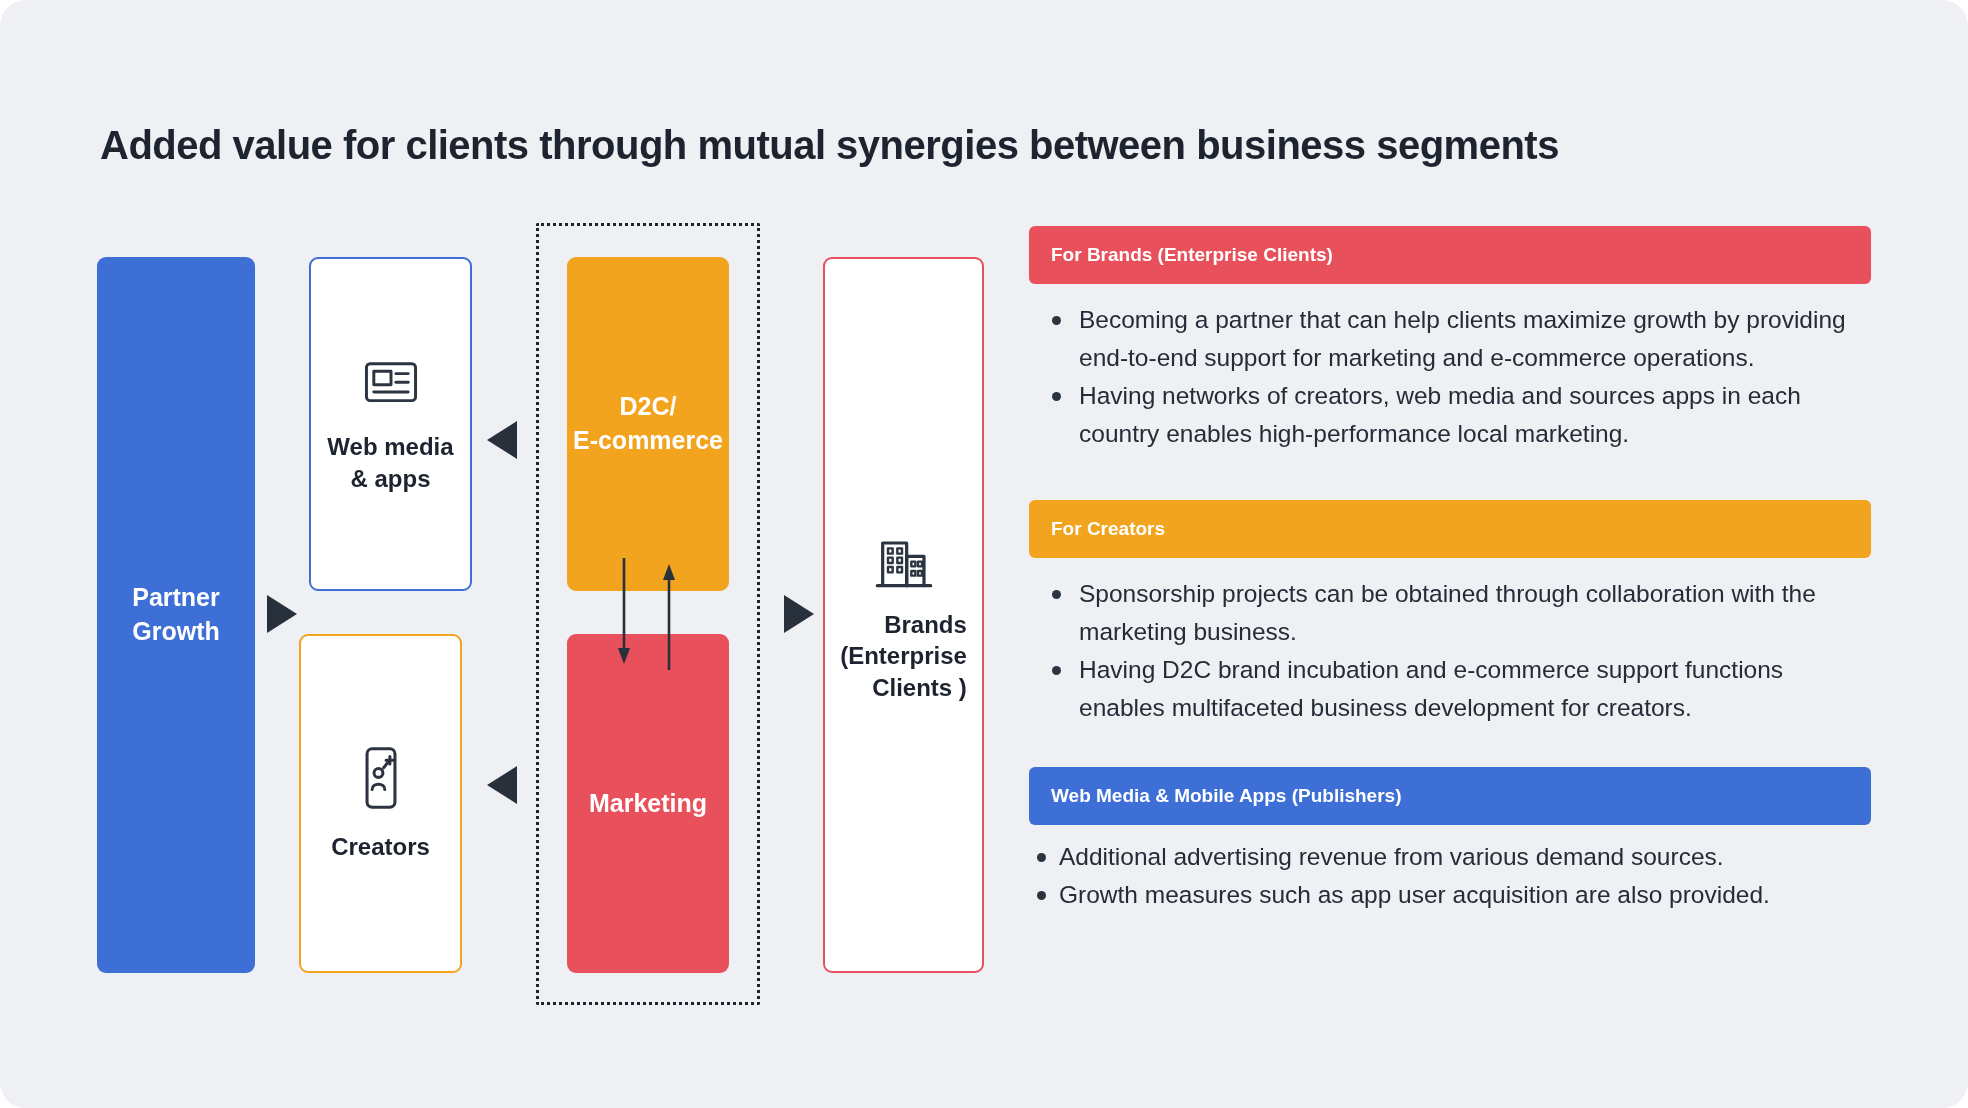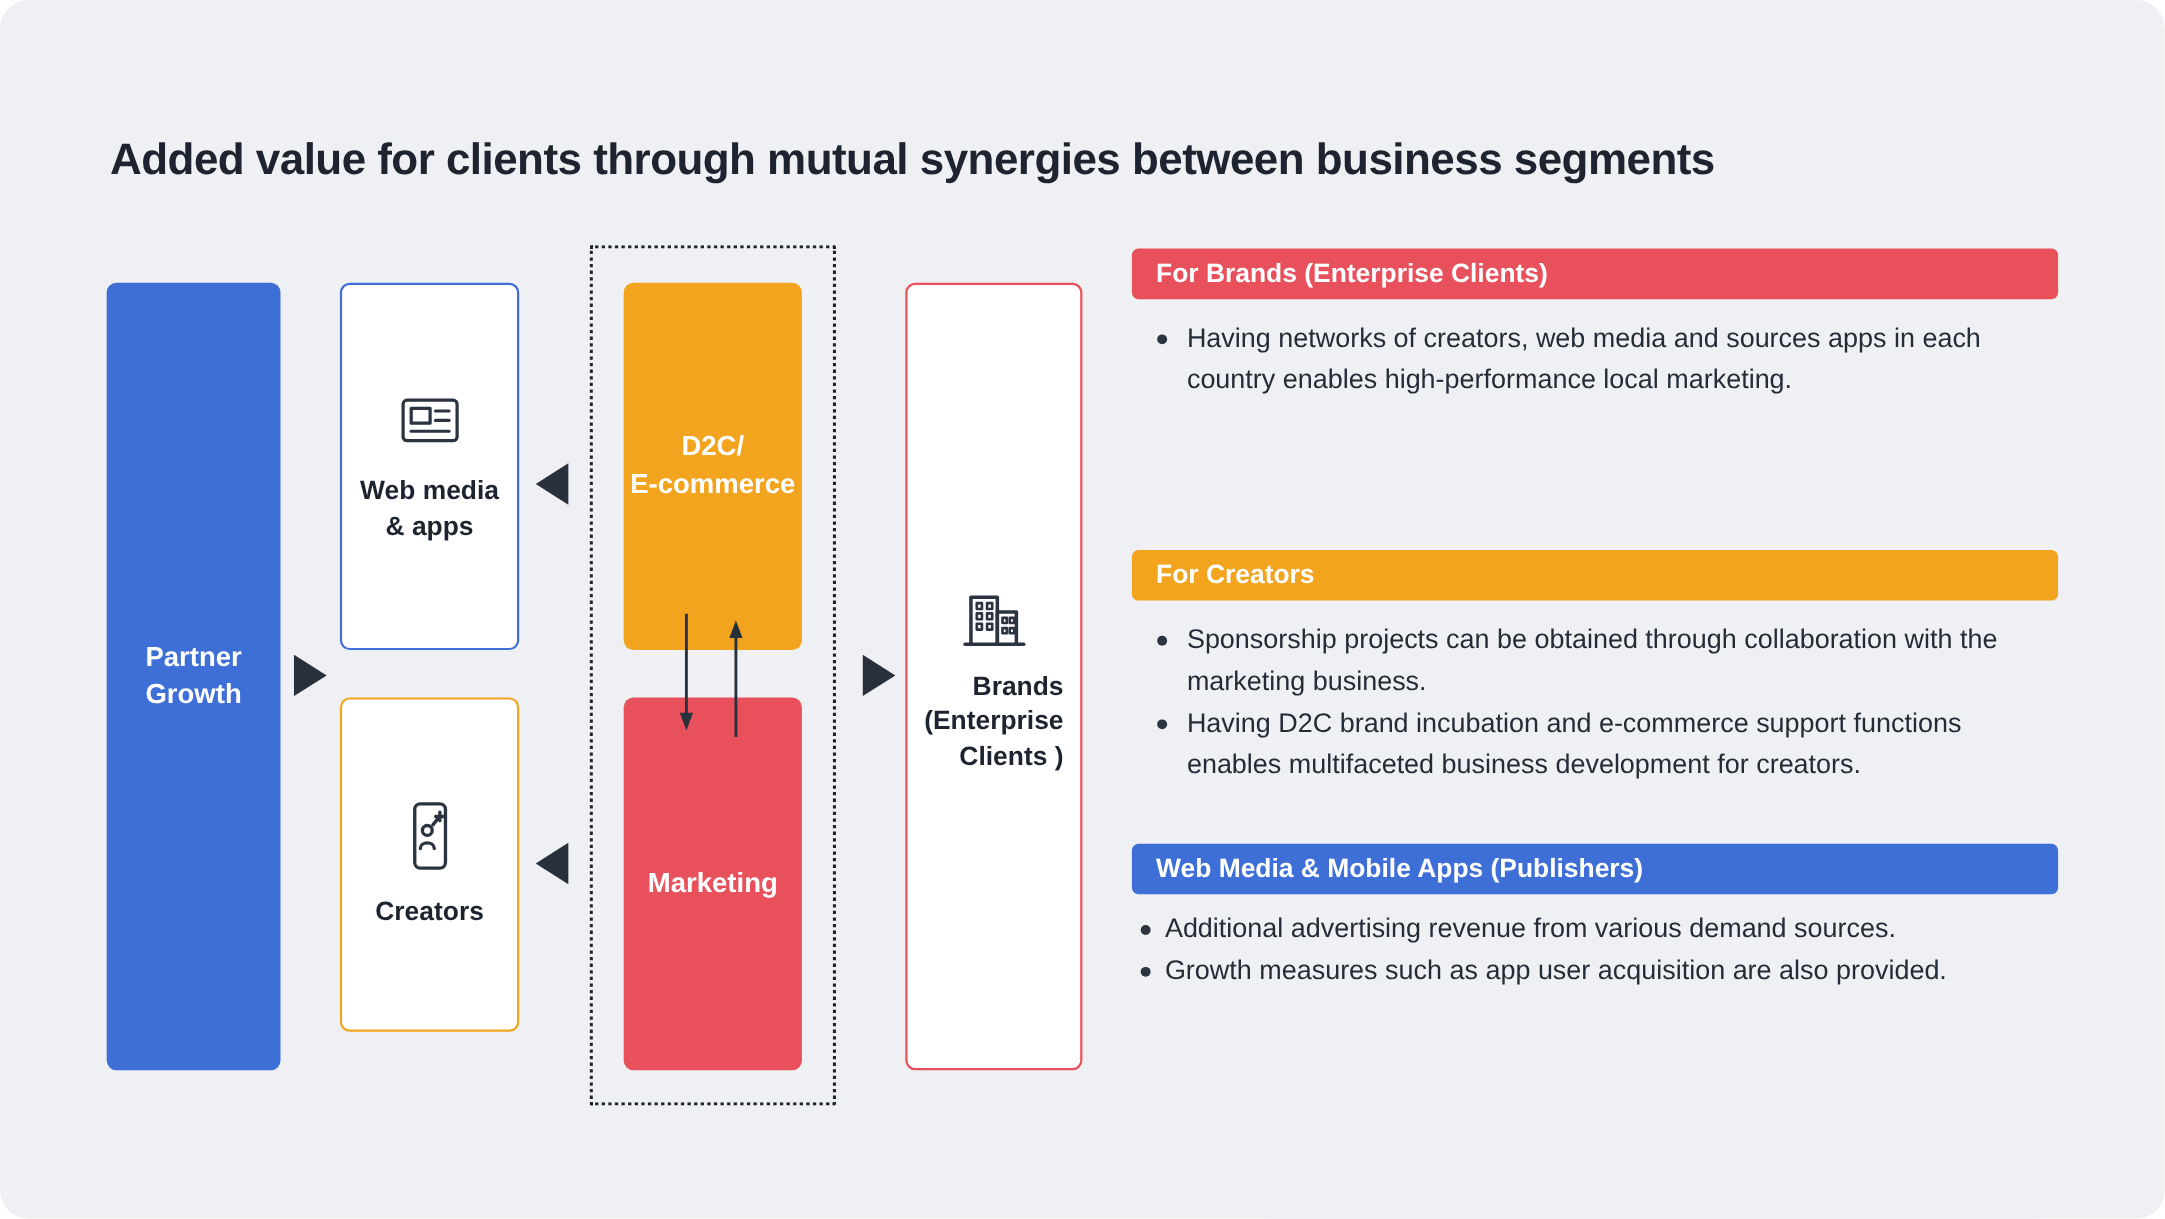--- a/index.html
+++ b/index.html
@@ -35,21 +35,21 @@
   .fill-blue{background:var(--blue);color:#fff;font-size:25px;font-weight:600;line-height:1.35;}
   .fill-orange{background:var(--orange);color:#fff;font-size:25px;font-weight:600;line-height:1.35;}
   .fill-red{background:var(--red);color:#ffffff;font-size:25px;font-weight:600;line-height:1.35;}
   .outline{background:#ffffff;color:#1d2430;font-size:24px;font-weight:700;line-height:1.3;gap:20px;}
   .outline.b-blue{border:2.5px solid var(--blue);}
   .outline.b-orange{border:2.5px solid var(--orange);}
   .outline.b-red{border:2.5px solid var(--red);}
 
   #partner{left:97px;top:257px;width:158px;height:716px;}
   #webmedia{left:309px;top:257px;width:163px;height:334px;gap:23px;}
-  #creators{left:309px;top:634px;width:163px;height:304px;}
+  #creators{left:299px;top:634px;width:163px;height:339px;}
   #d2c{left:567px;top:257px;width:162px;height:334px;}
   #marketing{left:567px;top:634px;width:162px;height:339px;}
   #brands{left:823px;top:257px;width:161px;height:716px;gap:18px;text-align:right;}
 
   .dotted{
     position:absolute;left:536px;top:223px;width:224px;height:782px;
     border:3px dotted #1d2430;border-radius:2px;
   }
   .tri{position:absolute;width:30px;height:38px;background:#28303c;}
   .tri.right{clip-path:polygon(0 0, 0 100%, 100% 50%);}
@@ -63,23 +63,23 @@
 
   .icon svg{display:block;stroke:#2b3440;fill:none;stroke-width:2.4;stroke-linecap:round;stroke-linejoin:round;}
 
   
   .panels{position:absolute;left:1029px;top:226px;width:842px;height:800px;}
   .panel{position:absolute;left:0;width:100%;}
   #panel-brands{top:0;}
   #panel-creators{top:274px;}
   #panel-publishers{top:541px;}
   .panel-header{
-    height:46px;border-radius:6px;
+    height:58px;border-radius:6px;
     display:flex;align-items:center;padding-left:22px;
-    color:#fff;font-weight:700;font-size:24px;
+    color:#fff;font-weight:700;font-size:19px;
   }
   .panel-header.hdr-red{background:var(--red);}
   .panel-header.hdr-orange{background:var(--orange);}
   .panel-header.hdr-blue{background:var(--blue);}
   .panel ul{
     list-style:none;margin:17px 0 0;padding:0 0 0 50px;
     color:#242c38;font-size:24.5px;line-height:38px;
   }
   .panel li{position:relative;}
   .panel li::before{
@@ -178,20 +178,21 @@
     <span class="label">Brands
 (Enterprise
 Clients )</span>
   </div>
 
   <div class="panels">
 
     <section class="panel" id="panel-brands">
       <header class="panel-header hdr-red">For Brands (Enterprise Clients)</header>
       <ul>
+        <li>Becoming a partner that can help clients maximize growth by providing end-to-end support for marketing and e-commerce operations.</li>
         <li>Having networks of creators, web media and sources apps in each country enables high-performance local marketing.</li>
       </ul>
     </section>
 
     <section class="panel" id="panel-creators">
       <header class="panel-header hdr-orange">For Creators</header>
       <ul>
         <li>Sponsorship projects can be obtained through collaboration with the marketing business.</li>
         <li>Having D2C brand incubation and e-commerce support functions enables multifaceted business development for creators.</li>
       </ul>

